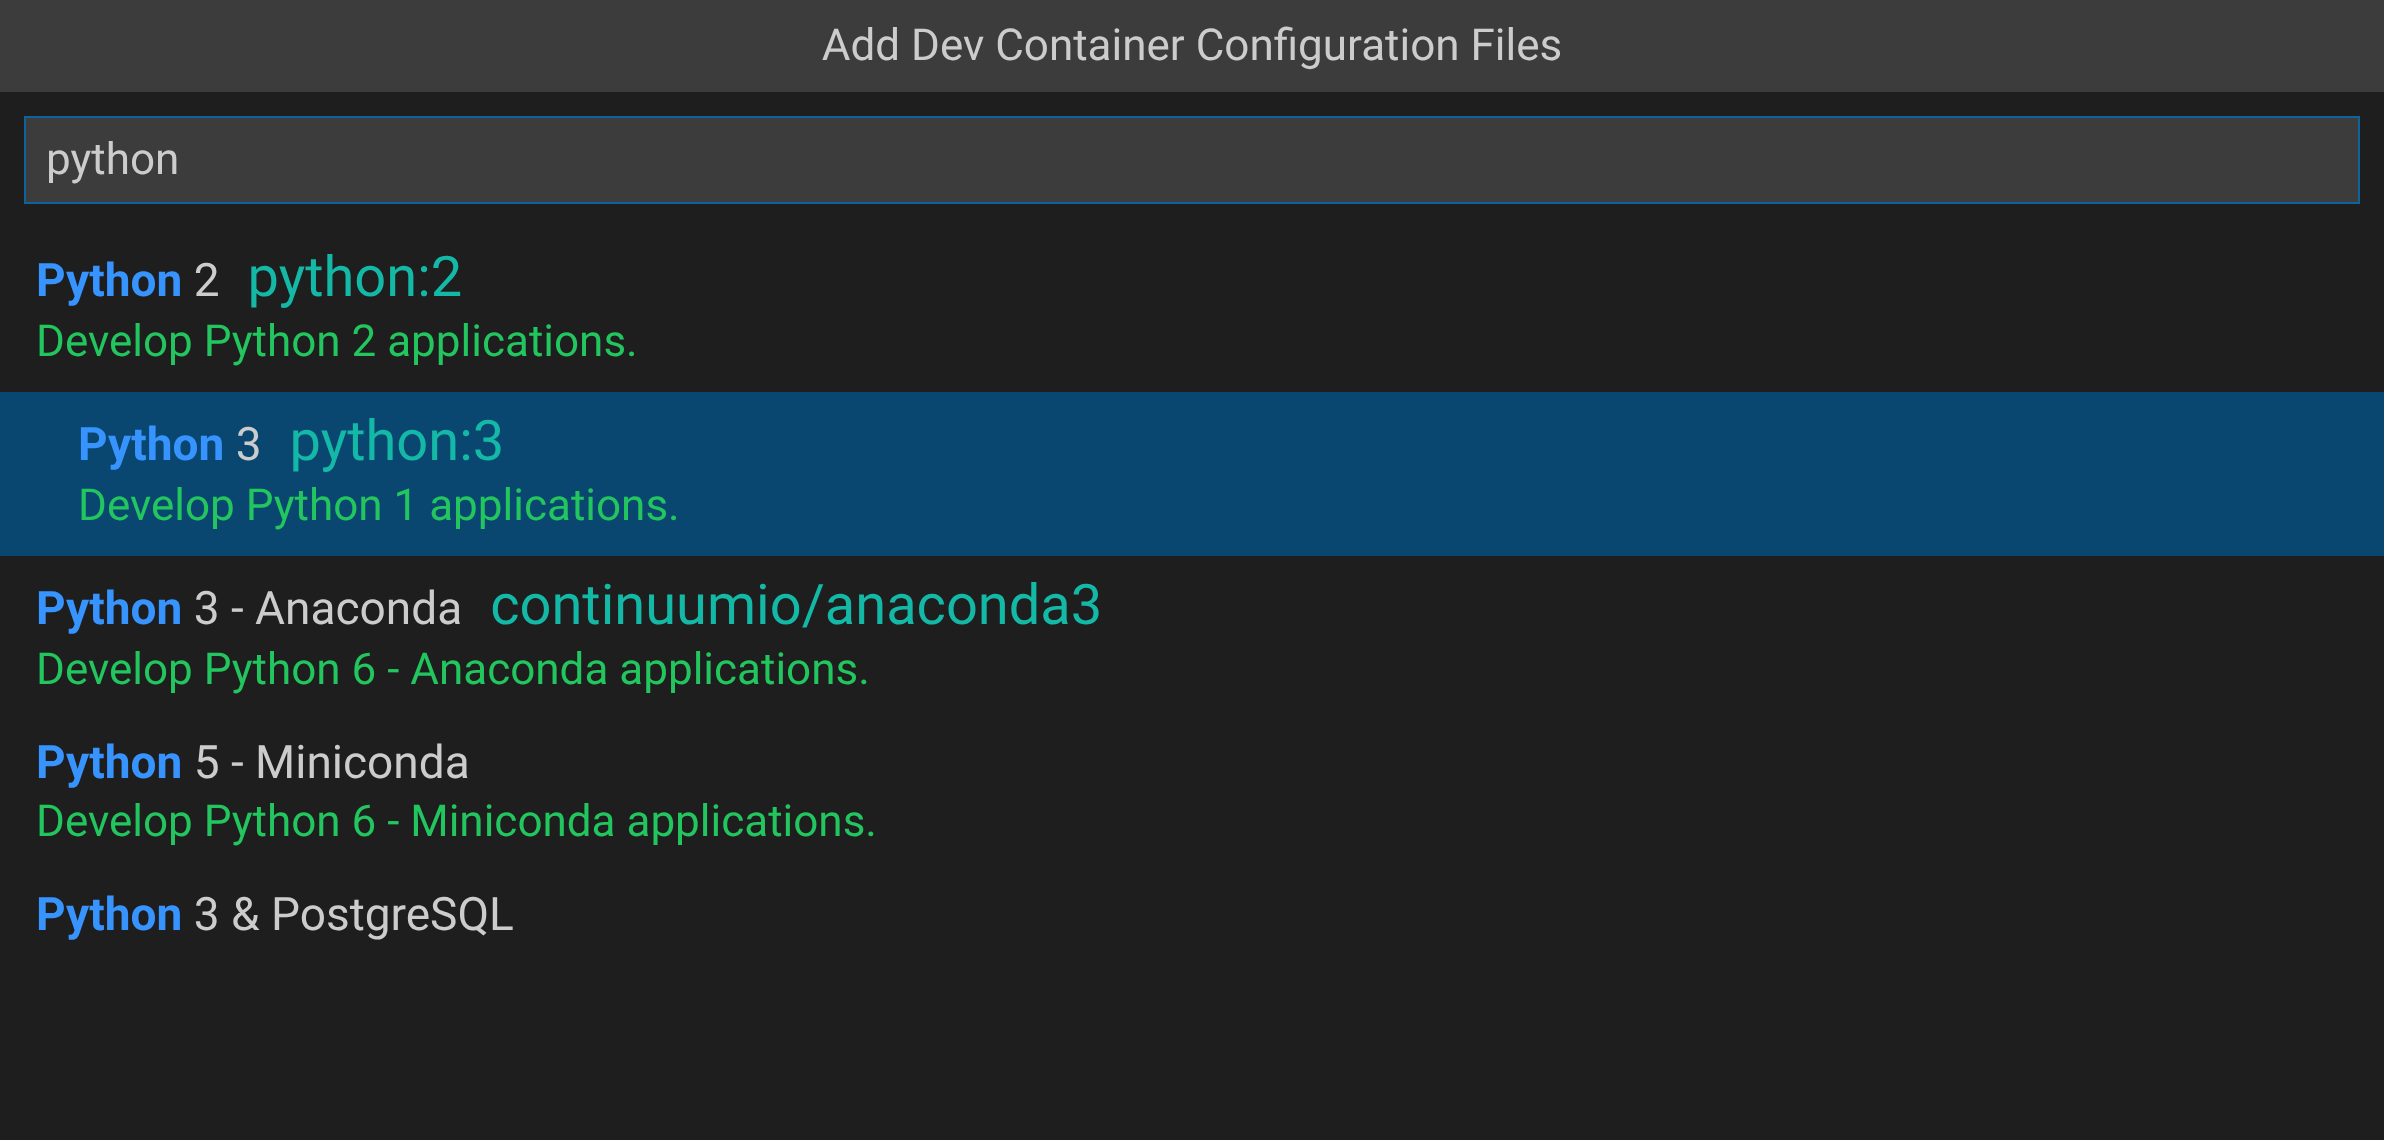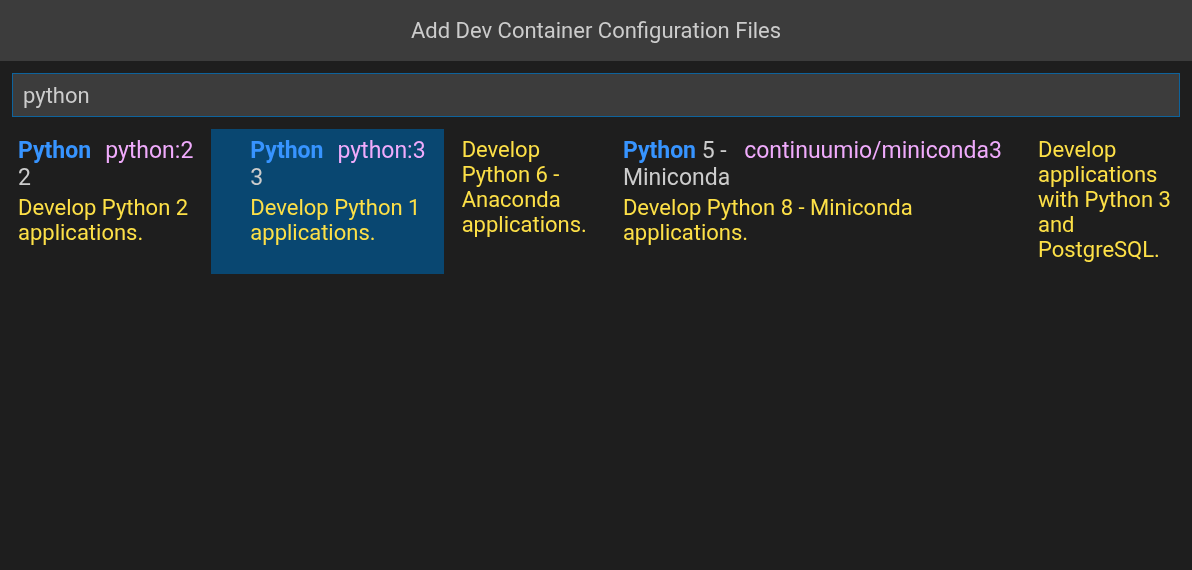--- a/index.html
+++ b/index.html
@@ -9,21 +9,21 @@
     }
     body {
       background-color: #1e1e1e;
       font-family: -apple-system, BlinkMacSystemFont, "Segoe UI", Roboto, Helvetica, Arial, sans-serif;
       width: 1192px;
       height: 570px;
       overflow: hidden;
     }
     .header {
       background-color: #3c3c3c;
-      height: 61px;
+      height: 46px;
       display: flex;
       align-items: center;
       justify-content: center;
     }
     .header-title {
       color: #cccccc;
       font-size: 22px;
       font-weight: 400;
     }
     .search-wrapper {
@@ -38,21 +38,21 @@
       font-size: 22px;
       padding: 0 10px;
       outline: none;
       font-family: inherit;
     }
     .search-input::placeholder {
       color: #888888;
     }
     .results {
       display: flex;
-      flex-direction: row;
+      flex-direction: column;
       justify-content: space-between;
     }
     .result-item {
       padding: 8px 18px 12px 18px;
       cursor: pointer;
     }
     .result-item.selected {
       background-color: #094771;
       padding-left: 39px;
     }
@@ -65,27 +65,27 @@
     .result-label {
       font-size: 23px;
       color: #cccccc;
       font-weight: 400;
     }
     .result-highlight {
       color: #3794ff;
       font-weight: 700;
     }
     .result-tag {
-      font-size: 23px;
-      color: #f0abfc;
+      font-size: 28px;
+      color: #14b8a6;
       font-weight: 400;
     }
     .result-description {
       font-size: 22px;
-      color: #fde047;
+      color: #22c55e;
       font-weight: 400;
     }
   </style>
 </head>
 <body>
 
 <div class="header">
   <span class="header-title">Add Dev Container Configuration Files</span>
 </div>
 
@@ -104,27 +104,33 @@
 
   <div class="result-item selected">
     <div class="result-title-row">
       <span class="result-label"><span class="result-highlight">Python</span><span> 3</span></span>
       <span class="result-tag">python:3</span>
     </div>
     <div class="result-description">Develop Python 1 applications.</div>
   </div>
 
   <div class="result-item">
+    <div class="result-title-row">
+      <span class="result-label"><span class="result-highlight">Python</span><span> 3 - Anaconda</span></span>
+      <span class="result-tag">continuumio/anaconda3</span>
+    </div>
     <div class="result-description">Develop Python 6 - Anaconda applications.</div>
   </div>
 
   <div class="result-item">
     <div class="result-title-row">
       <span class="result-label"><span class="result-highlight">Python</span><span> 5 - Miniconda</span></span>
-      <span class="result-tag">continuumio/miniconda3</span>
     </div>
-    <div class="result-description">Develop Python 8 - Miniconda applications.</div>
+    <div class="result-description">Develop Python 6 - Miniconda applications.</div>
   </div>
 
   <div class="result-item">
-    <div class="result-description">Develop applications with Python 3 and PostgreSQL.</div>
+    <div class="result-title-row">
+      <span class="result-label"><span class="result-highlight">Python</span><span> 3 &amp; PostgreSQL</span></span>
+      <span class="result-tag"></span>
+    </div>
   </div>
 </div>
 
 </body></html>

